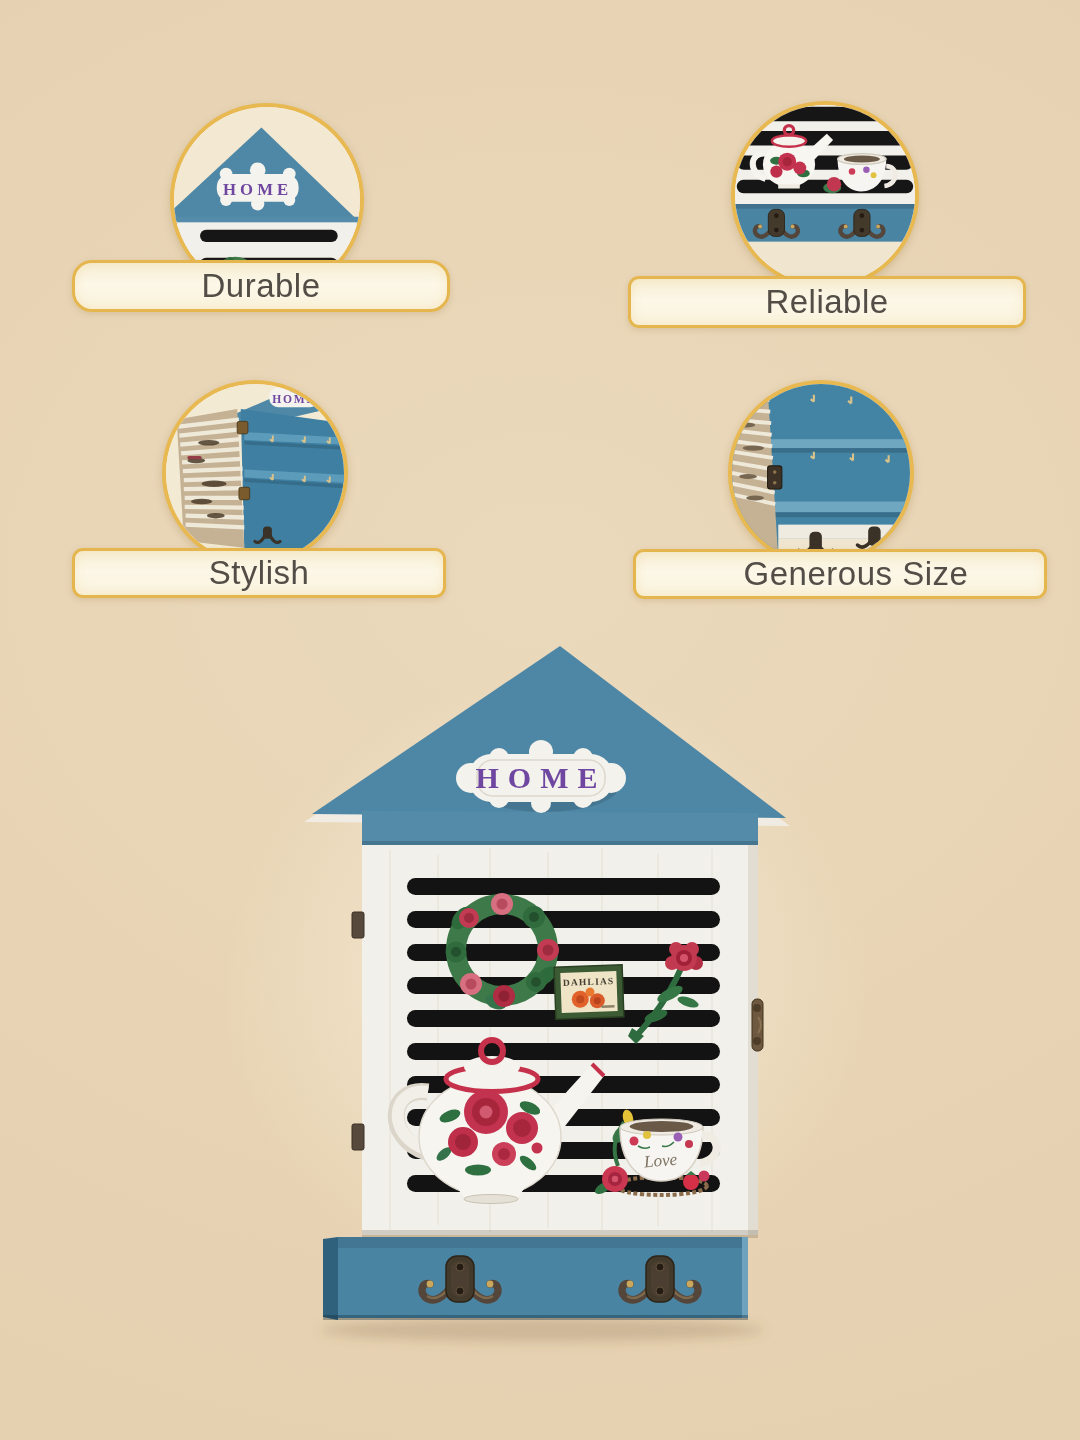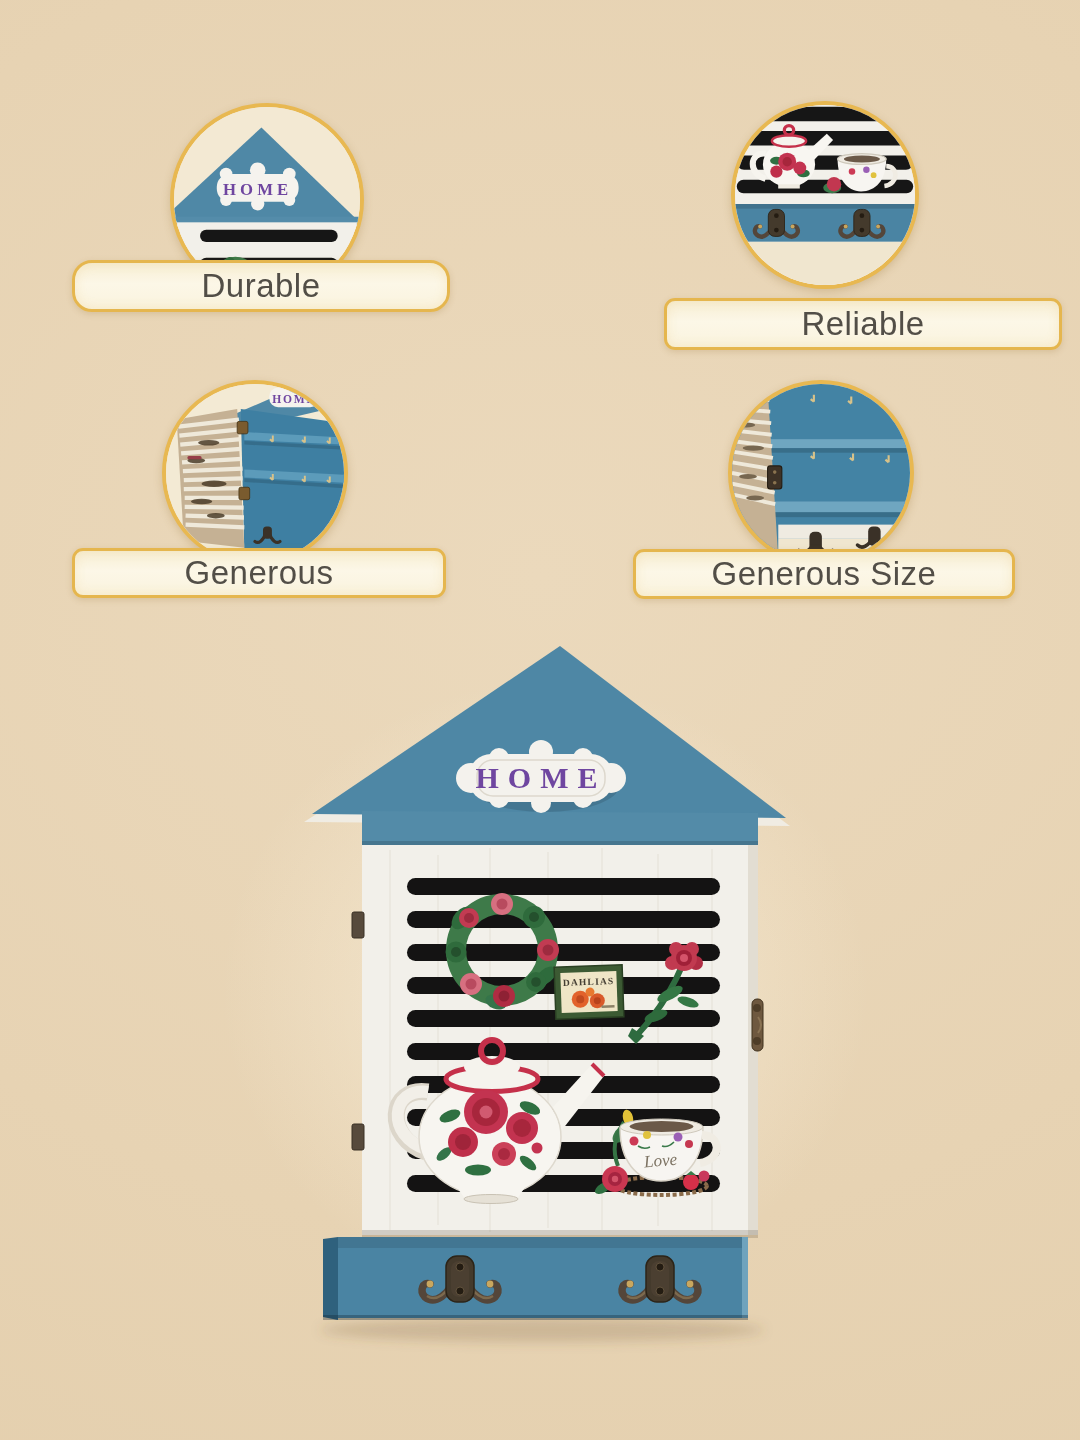--- a/index.html
+++ b/index.html
@@ -31,25 +31,25 @@
   .pill span{
     font-size:33px;color:#524E47;letter-spacing:.5px;line-height:1;
     transform:translateY(-1px);
   }
   .hero{position:absolute;left:290px;top:630px;width:500px;height:720px;margin:0;}
   .hero svg{display:block;width:100%;height:100%;overflow:visible;}
   
   #c0{left:170px;top:103px;width:186px;height:186px;}
   #p0{left:72px;top:260px;width:372px;height:46px;border-radius:20px;}
   #c1{left:731px;top:101px;width:180px;height:180px;}
-  #p1{left:664px;top:276px;width:392px;height:46px;margin-top:22px;}
+  #p1{left:628px;top:276px;width:392px;height:46px;}
   #c2{left:162px;top:380px;width:178px;height:178px;}
   #p2{left:72px;top:548px;width:368px;height:44px;}
   #c3{left:728px;top:380px;width:178px;height:178px;}
-  #p3{left:633px;top:549px;width:376px;height:44px;}
+  #p3{left:633px;top:549px;width:376px;height:44px;padding-left:32px;}
   text{font-family:"Liberation Serif",serif;}
 </style>
 </head>
 <body>
 
 <div class="page">
   <div class="hero-glow"></div>
 
   <div class="circle" id="c0">
     <svg viewBox="0 0 100 100">
@@ -206,21 +206,21 @@
         </g>
       </g>
       <g fill="#7A5B2E" stroke="#4A3718" stroke-width="0.5">
         <rect x="40" y="21" width="6" height="7" rx="1"></rect>
         <rect x="41" y="58" width="6" height="7" rx="1"></rect>
       </g>
       <polygon points="0,90 44,95 100,92 100,100 0,100" fill="#F3EAD4"></polygon>
     </svg>
   </div>
   <div class="pill" id="p2">
-    <span>Generous</span>
+    <span>Stylish</span>
   </div>
 
   <div class="circle" id="c3">
     <svg viewBox="0 0 100 100">
       <rect width="100" height="100" fill="#4383A4"></rect>
       <g>
         <rect x="18" y="31" width="82" height="5" fill="#6FA6C0"></rect>
         <rect x="18" y="36" width="82" height="2.6" fill="rgba(0,0,0,0.16)"></rect>
         <rect x="14" y="66" width="86" height="6" fill="#6FA6C0"></rect>
         <rect x="14" y="72" width="86" height="2.8" fill="rgba(0,0,0,0.16)"></rect>

